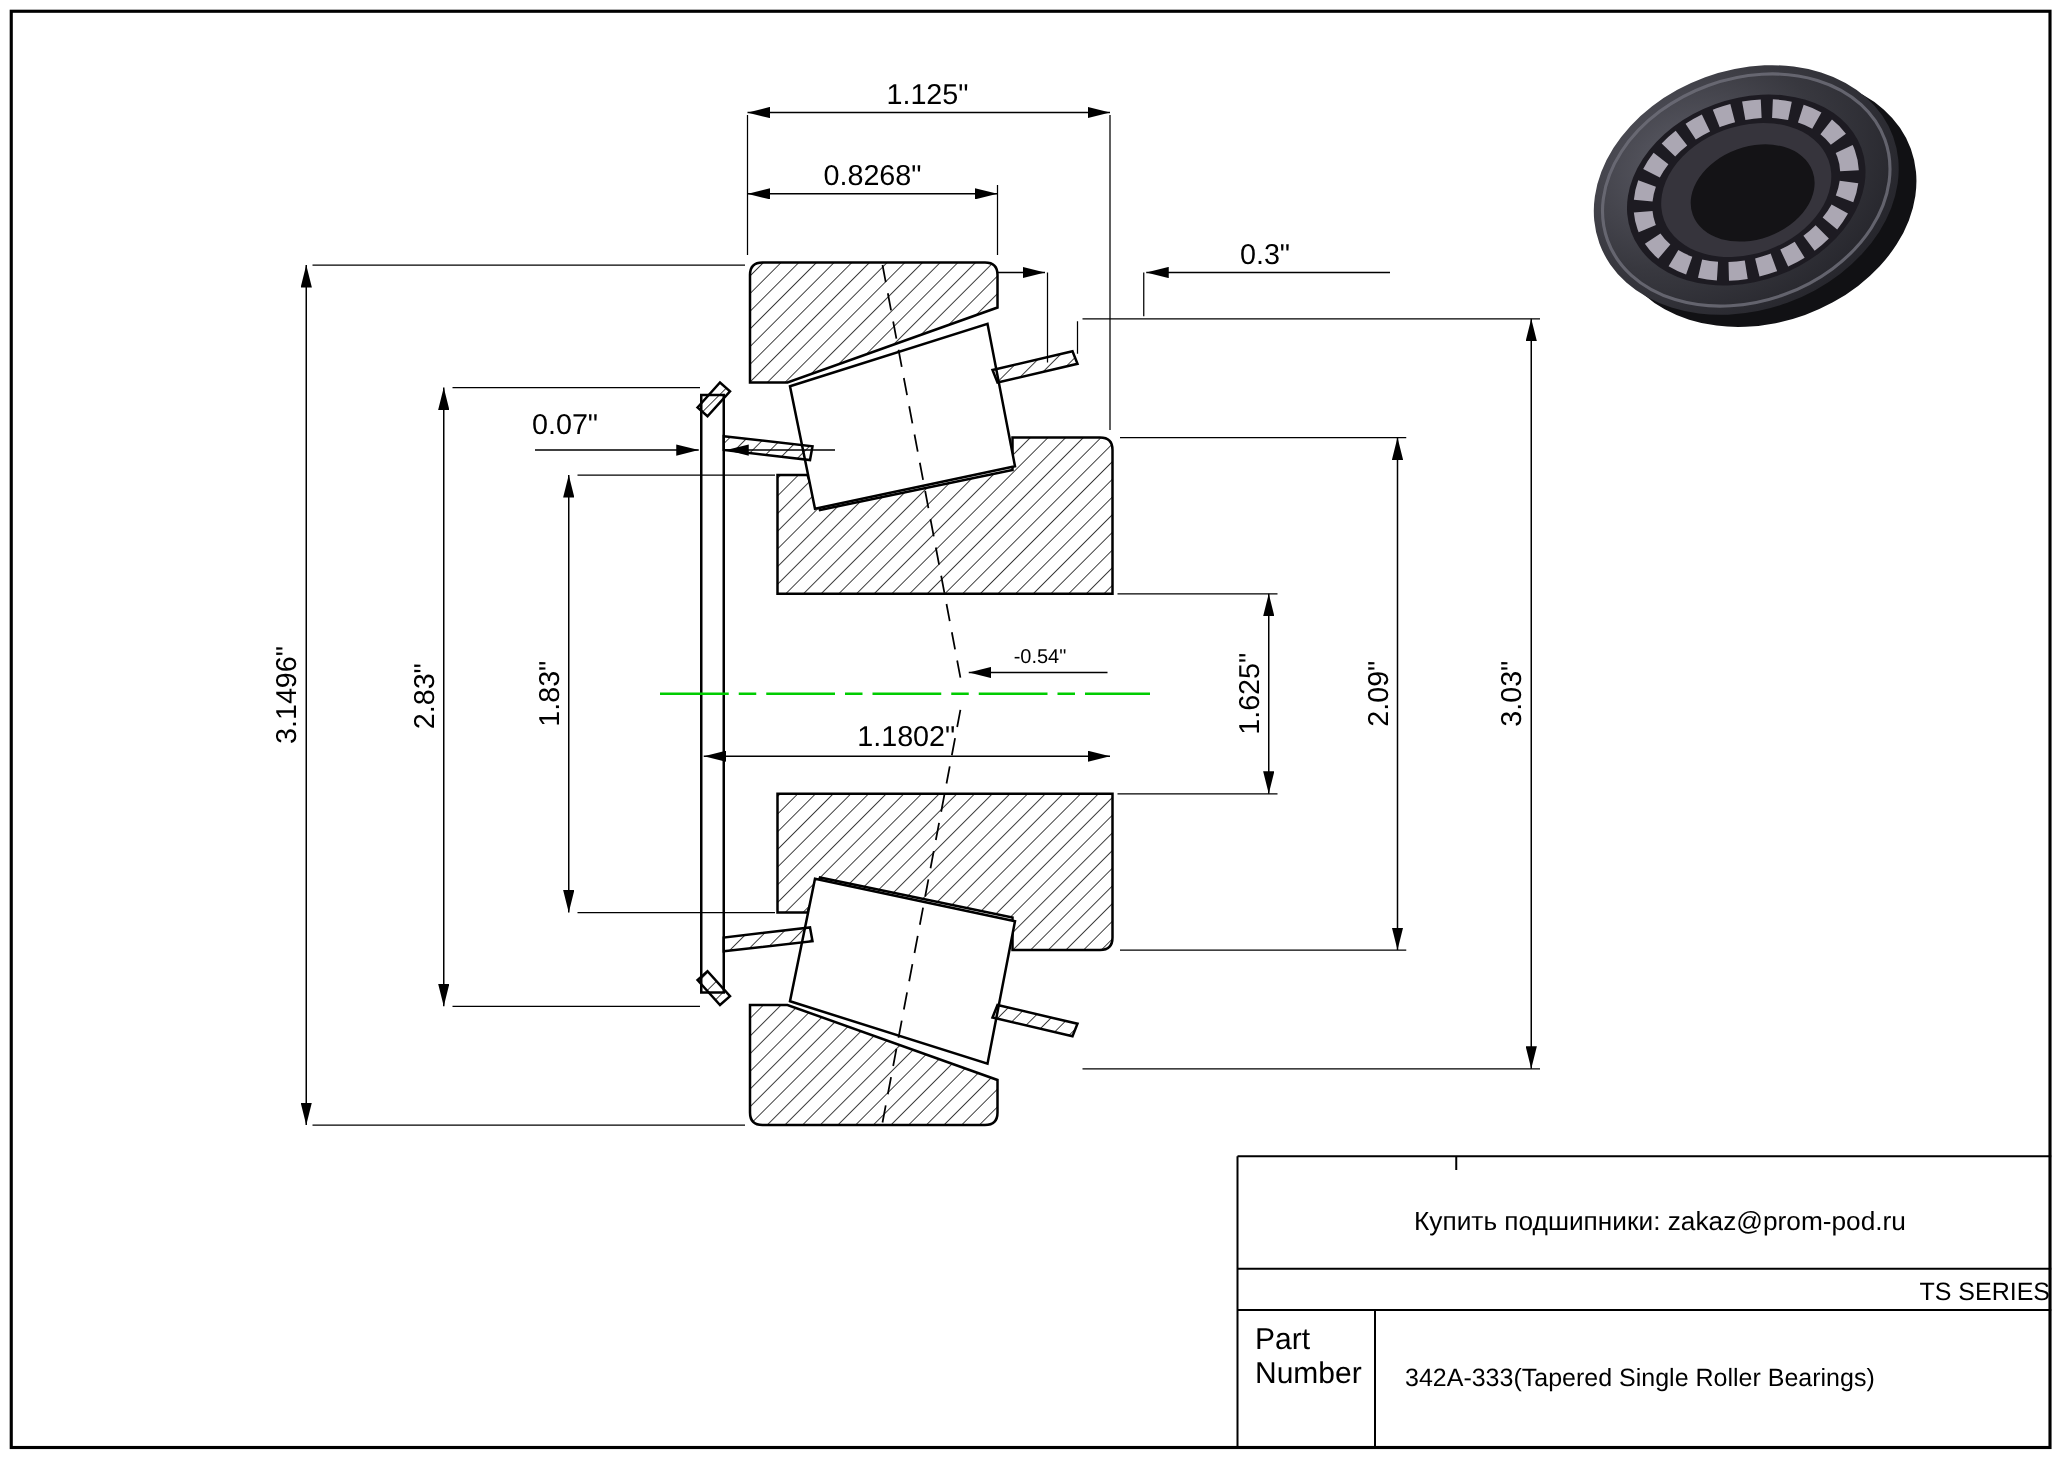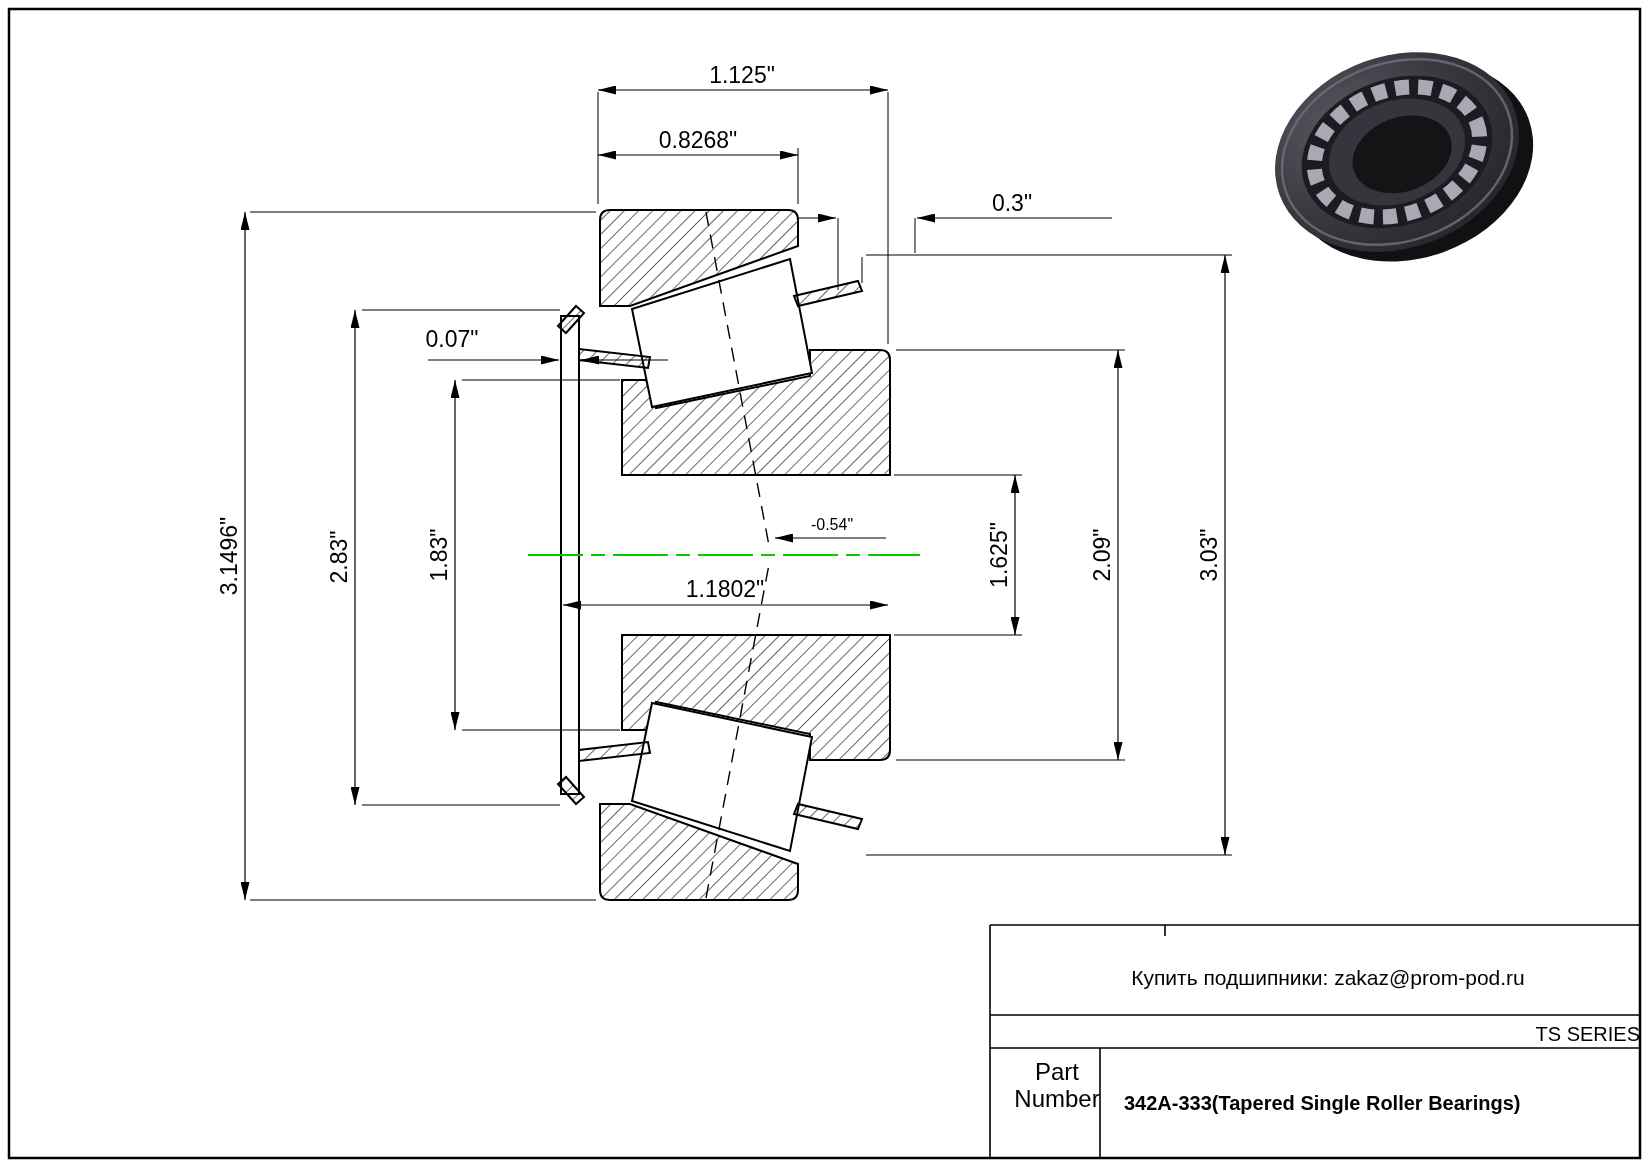--- a/index.html
+++ b/index.html
@@ -15,22 +15,22 @@
   .ext  { stroke:#000; stroke-width:1; fill:none; }
   .tbline { stroke:#000; stroke-width:1.6; fill:none; }
   .dashline { stroke:#000; stroke-width:1.4; stroke-dasharray:14 9; fill:none; }
   .centerline { stroke-width:2; stroke-dasharray:55 8 14 8; fill:none; }
   .dimtext { font-family:"Liberation Sans", sans-serif; font-size:23px; fill:#000; text-anchor:middle; }
   .dimtext.small { font-size:16px; }
 
   .tb-text { position:absolute; color:#000;padding-left:12px; }
   .tb-contact { left:992px; top:966px; width:648px; text-align:center; font-size:21px; }
   .tb-series  { left:1100px; top:1023px; width:528px; text-align:right; font-size:20px; }
-  .tb-part-label { left:992px; top:1058px; width:106px; text-align:center; font-size:24px; line-height:27px; }
-  .tb-part-value { left:1112px; top:1092px; font-size:20px;font-weight:bold; }
+  .tb-part-label { left:992px; top:1058px; width:106px; font-size:24px; line-height:27px; }
+  .tb-part-value { left:1112px; top:1092px; font-size:20px; }
 </style>
 </head>
 <body>
 
 <div class="sheet">
 <svg width="1649" height="1167" viewBox="0 0 1649 1167">
   <defs>
     <pattern id="hatch" patternUnits="userSpaceOnUse" width="10" height="10" patternTransform="rotate(45)">
       <line x1="0" y1="0" x2="0" y2="10" stroke="#000" stroke-width="1.2"></line>
     </pattern>

